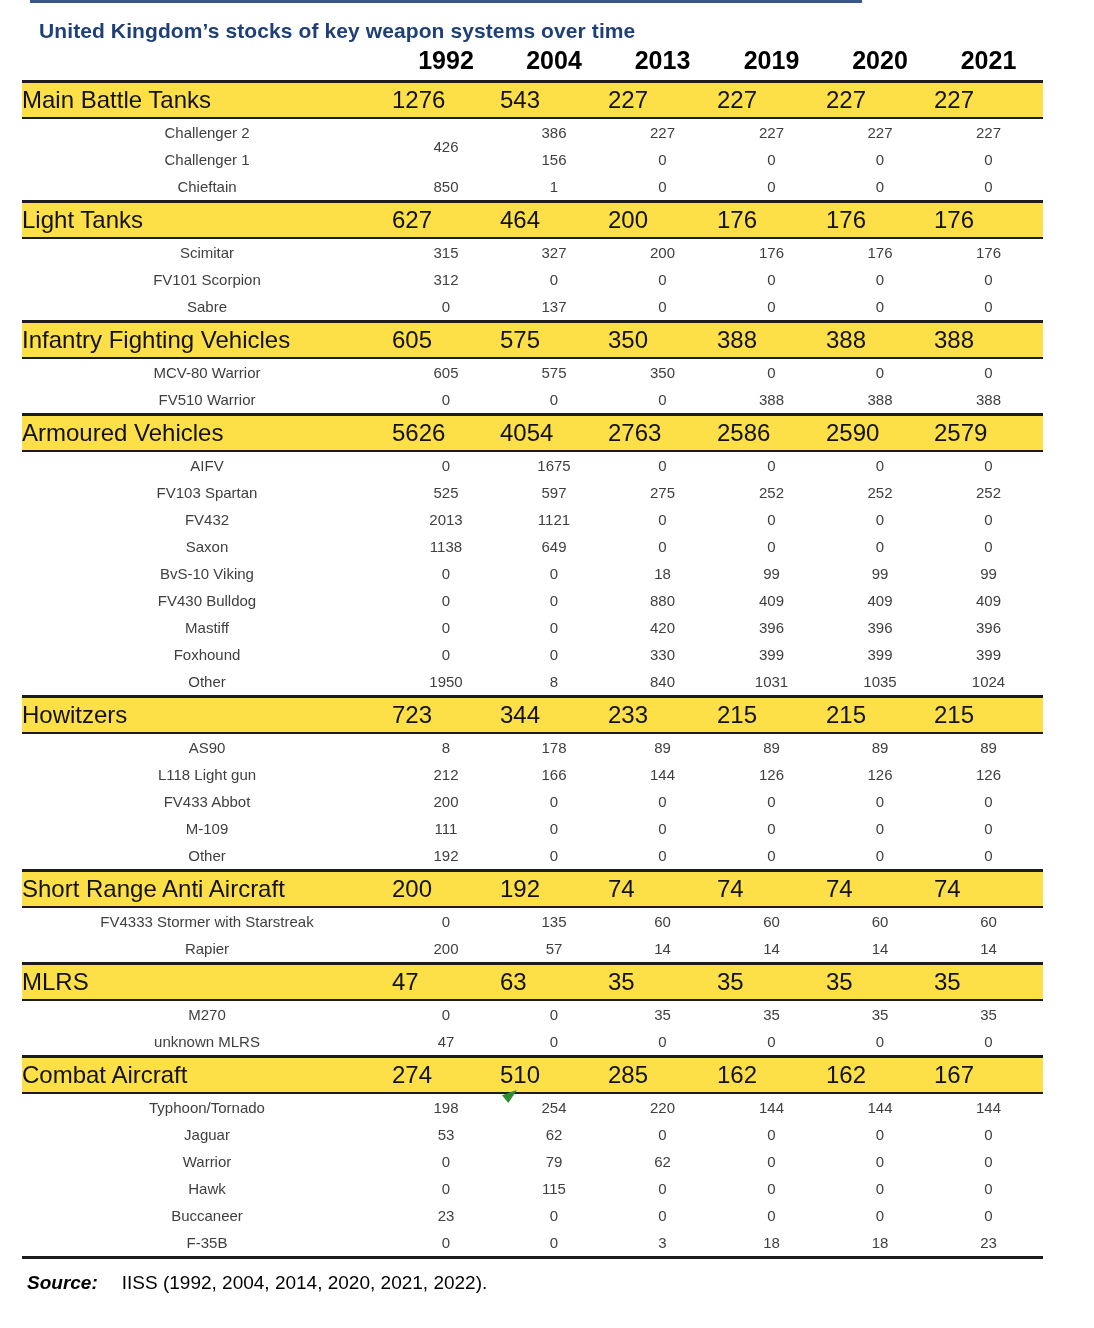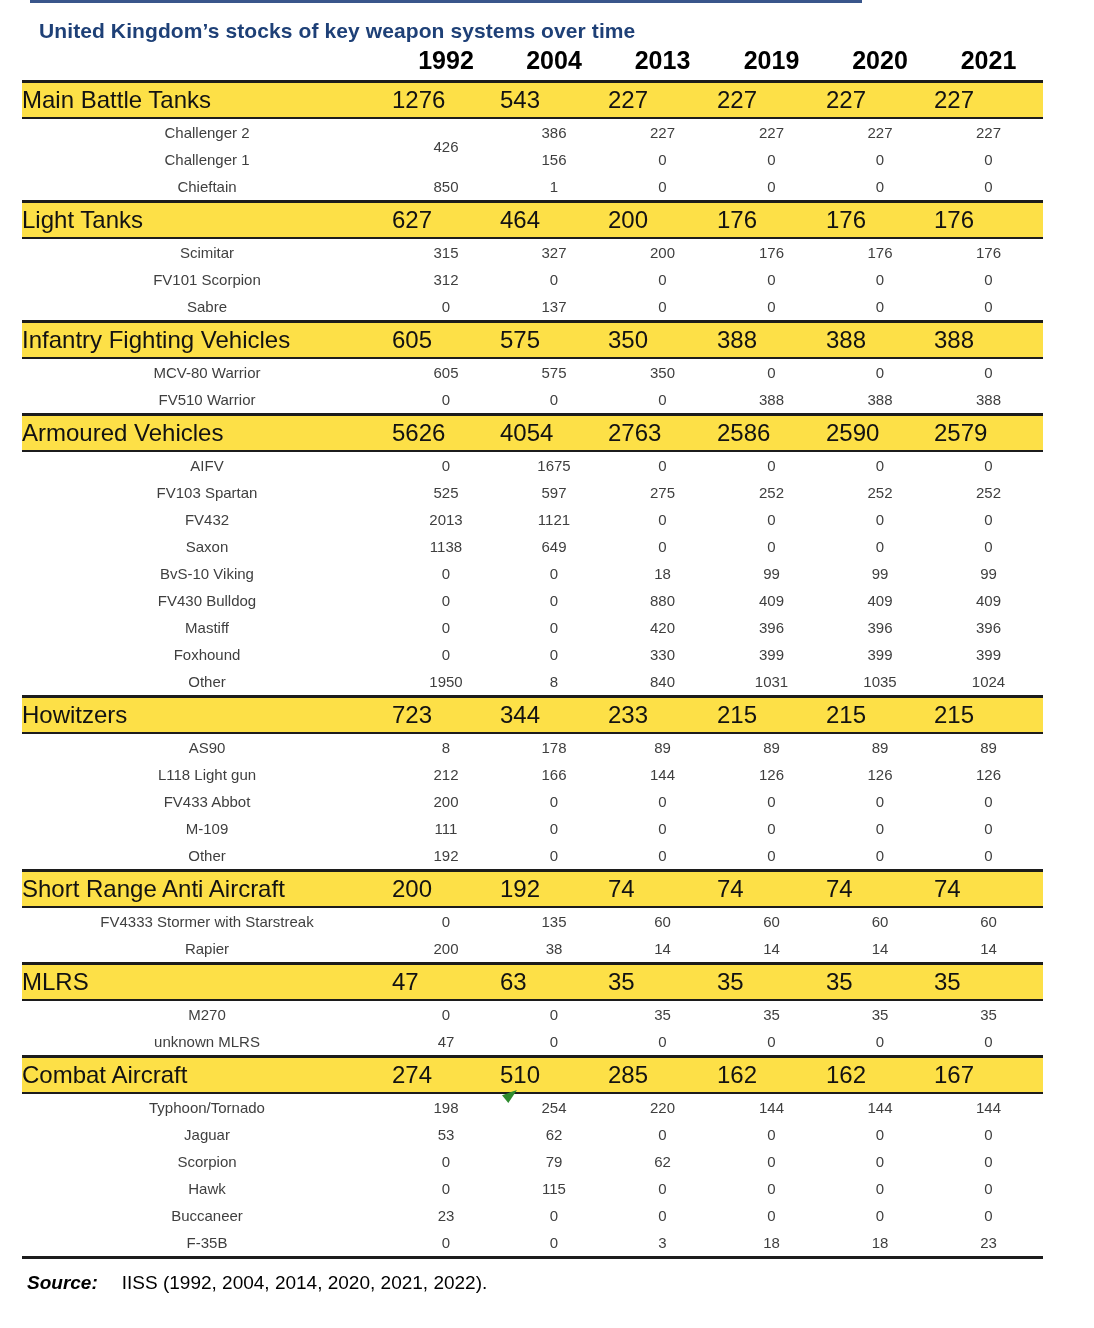--- a/index.html
+++ b/index.html
@@ -346,21 +346,21 @@
         <td class="value-cell">0</td>
         <td class="value-cell">135</td>
         <td class="value-cell">60</td>
         <td class="value-cell">60</td>
         <td class="value-cell">60</td>
         <td class="value-cell">60</td>
       </tr>
       <tr class="detail-row">
         <td class="row-label">Rapier</td>
         <td class="value-cell">200</td>
-        <td class="value-cell">38</td>
+        <td class="value-cell">57</td>
         <td class="value-cell">14</td>
         <td class="value-cell">14</td>
         <td class="value-cell">14</td>
         <td class="value-cell">14</td>
       </tr>
     </tbody>
     <tbody>
       <tr class="section-row">
         <td class="section-label">MLRS</td>
         <td class="section-total">47</td>
@@ -411,21 +411,21 @@
       <tr class="detail-row">
         <td class="row-label">Jaguar</td>
         <td class="value-cell">53</td>
         <td class="value-cell">62</td>
         <td class="value-cell">0</td>
         <td class="value-cell">0</td>
         <td class="value-cell">0</td>
         <td class="value-cell">0</td>
       </tr>
       <tr class="detail-row">
-        <td class="row-label">Scorpion</td>
+        <td class="row-label">Warrior</td>
         <td class="value-cell">0</td>
         <td class="value-cell">79</td>
         <td class="value-cell">62</td>
         <td class="value-cell">0</td>
         <td class="value-cell">0</td>
         <td class="value-cell">0</td>
       </tr>
       <tr class="detail-row">
         <td class="row-label">Hawk</td>
         <td class="value-cell">0</td>

